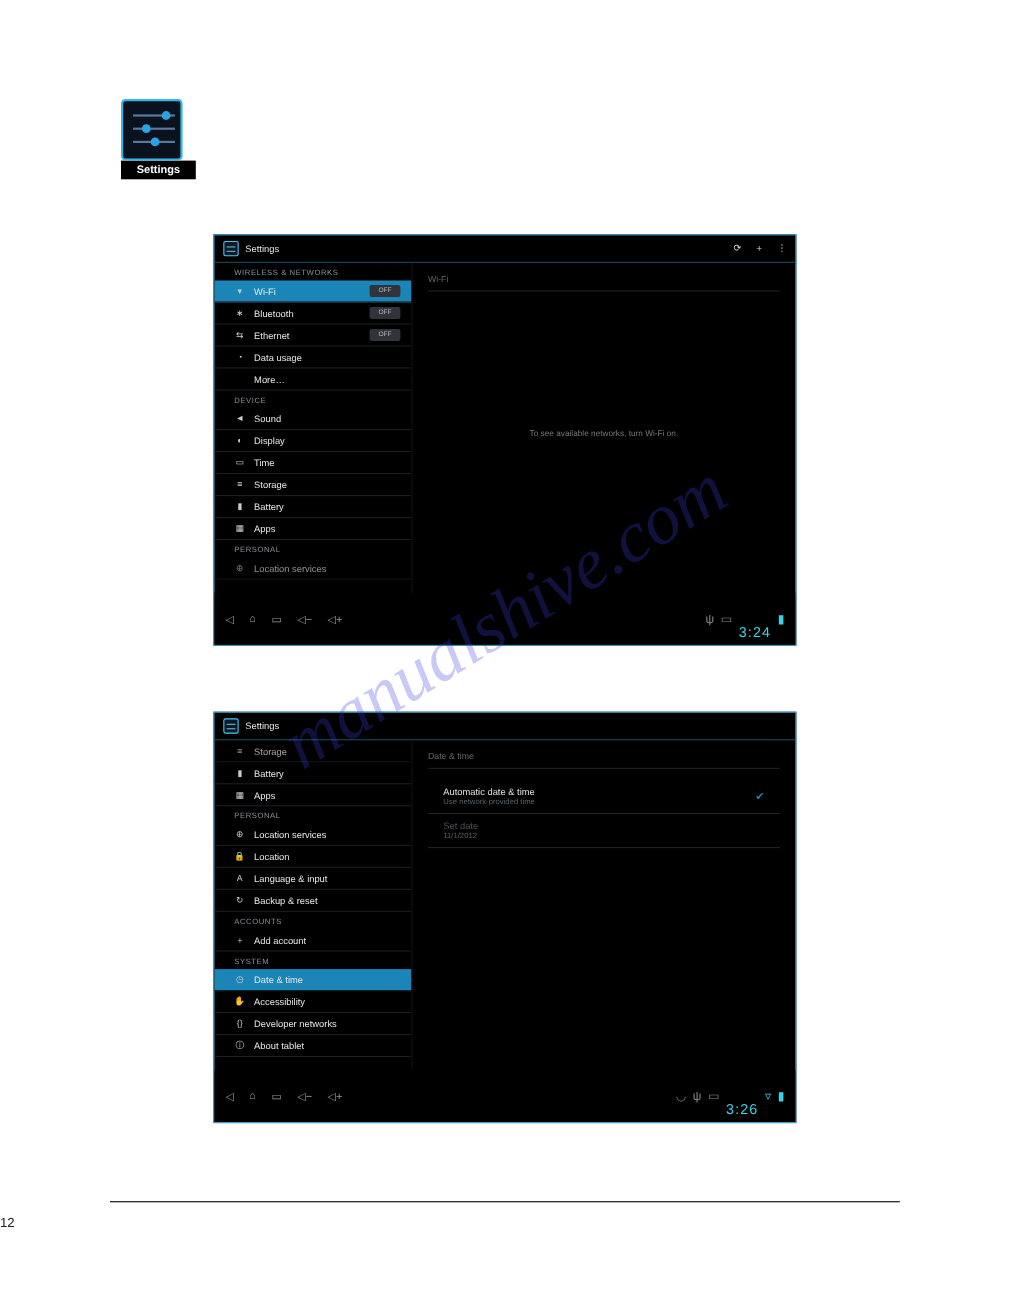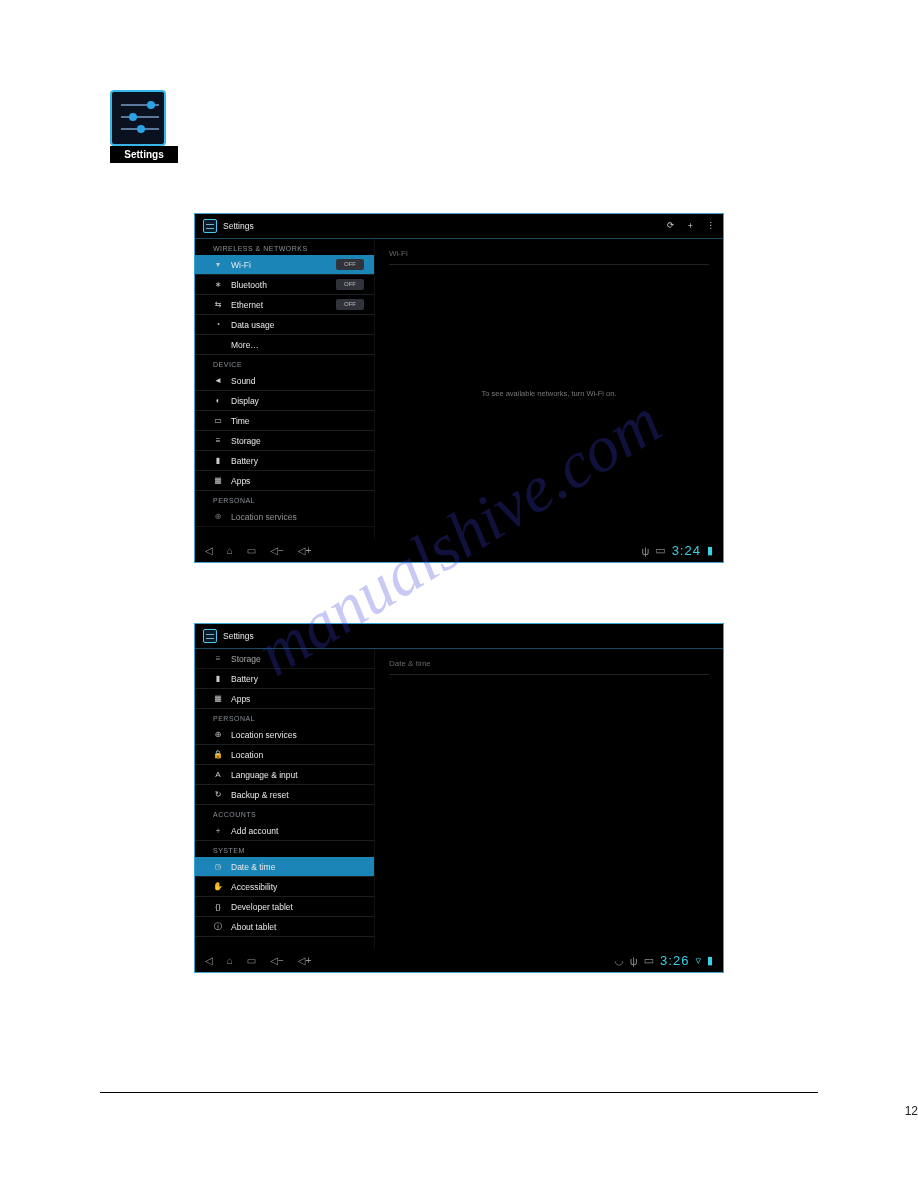--- a/index.html
+++ b/index.html
@@ -85,33 +85,33 @@
   .detail-item.disabled .label { color:#4b525a; }
   .chk { color:#1b85b8; font-size:10px; margin-top:3px; }
   .cbx { width:10px; height:10px; border:1px solid #444; margin-top:3px; }
 
   .sysbar {
     display:flex; align-items:center; justify-content:space-between;
     padding: 4px 10px; background:#000;
   }
   .navbtns { display:flex; gap:14px; color:#999; font-size:10px; }
   .statusicons { display:flex; align-items:center; gap:6px; color:#3ad1e6; font-size:11px; }
-  .clock { color:#3ad1e6; font-size:13px; letter-spacing:1px; }
+  .clock { color:#3ad1e6; font-size:13px; letter-spacing:1px;margin-top:24px; }
 
   
   .wm {
     position:absolute; left:50%; top:50%;
     transform: translate(-50%,-50%) rotate(-32deg);
     font-size: 66px; color:rgba(60,60,220,0.28);
     font-style: italic; font-family: Georgia, serif;
     pointer-events:none; white-space:nowrap; z-index:5;
   }
 
   .footer-line { border-top:1px solid #000; position:absolute; bottom:95px; left:100px; right:100px; }
-  .page-num { position:absolute; bottom:70px; left:0; right:0; text-align:right; font-size:12px; color:#222; }
+  .page-num { position:absolute; bottom:70px; left:0; right:0; text-align:left; font-size:12px; color:#222; }
 </style>
 </head>
 <body>
 
 <div class="page">
 
   <div class="wm">manualshive.com</div>
 
   <div class="app-icon-block">
     <div class="app-icon">
@@ -268,30 +268,43 @@
         <div class="item selected">
             <span class="ic">◷</span>
             <span>Date &amp; time</span>
           </div>
         <div class="item">
             <span class="ic">✋</span>
             <span>Accessibility</span>
           </div>
         <div class="item">
             <span class="ic">{}</span>
-            <span>Developer tablet</span>
+            <span>Developer networks</span>
           </div>
         <div class="item">
             <span class="ic">ⓘ</span>
             <span>About tablet</span>
           </div>
       </div>
       <div class="content">
         <div class="content-title" style="color:#666">Date &amp; time</div>
         <div class="detail-list">
+          <div class="detail-item">
+            <div class="dt">
+              <div class="label">Automatic date &amp; time</div>
+              <div class="sub">Use network-provided time</div>
+            </div>
+            <div class="chk">✔</div>
+          </div>
+          <div class="detail-item disabled">
+            <div class="dt">
+              <div class="label">Set date</div>
+              <div class="sub">11/1/2012</div>
+            </div>
+          </div>
         </div>
       </div>
     </div>
     <div class="sysbar">
       <div class="navbtns">
         <span>◁</span>
         <span>⌂</span>
         <span>▭</span>
         <span>◁−</span>
         <span>◁+</span>

